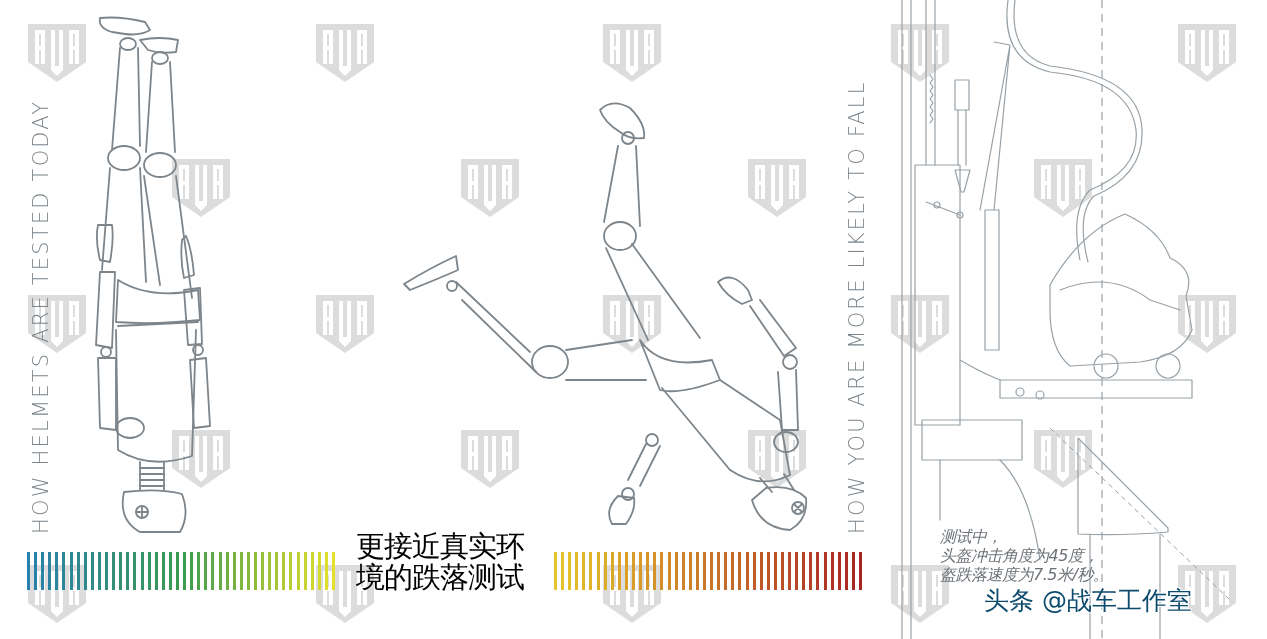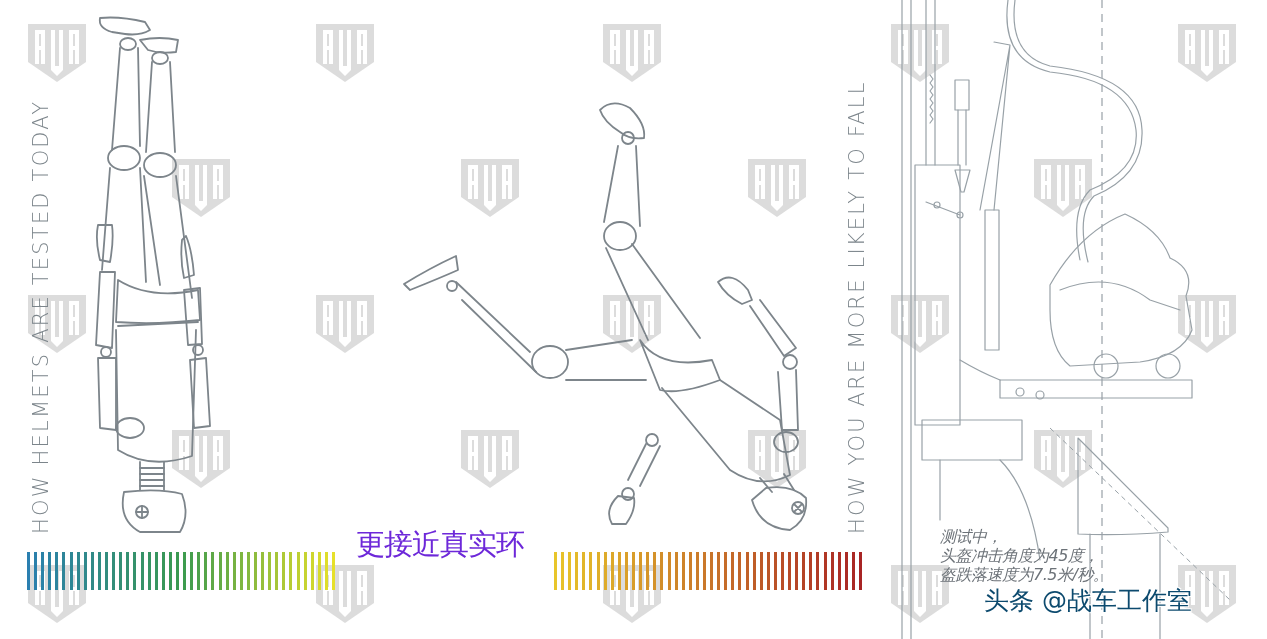--- a/index.html
+++ b/index.html
@@ -3,21 +3,21 @@
 <meta charset="utf-8">
 <style>
   html,body{margin:0;padding:0;background:#ffffff;}
   body{width:1267px;height:639px;position:relative;overflow:hidden;font-family:"DejaVu Sans","Liberation Sans",sans-serif;}
   .layer{position:absolute;left:0;top:0;width:1267px;height:639px;}
   .wm{position:absolute;width:62px;height:62px;}
   .vtext{position:absolute;transform-origin:left top;transform:rotate(-90deg);white-space:nowrap;
          font-family:"DejaVu Sans","Liberation Sans",sans-serif;font-weight:300;color:#7c858b;letter-spacing:2.2px;font-size:21px;}
   .bars{position:absolute;display:flex;gap:0;}
   .bar{width:3px;height:38px;margin-right:4.1px;}
-  .heading{position:absolute;left:356px;top:531px;color:#6d28d9;font-size:29px;line-height:31px;font-weight:400;letter-spacing:-1px;font-family:Liberation Mono, monospace;text-align:center;}
+  .heading{position:absolute;left:356px;top:531px;color:#000000;font-size:29px;line-height:31px;font-weight:400;letter-spacing:-1px;font-family:Liberation Serif, serif;text-align:center;}
   .caption{position:absolute;left:940px;top:527px;color:#6c7278;font-size:16px;line-height:19px;font-style:italic;letter-spacing:-0.5px;}
   .credit{position:absolute;left:984px;top:584px;color:#0c4a6e;font-size:25px;letter-spacing:0px;
           text-shadow:1px 1px 0 #fff,-1px -1px 0 #fff,1px -1px 0 #fff,-1px 1px 0 #fff;}
   svg{position:absolute;left:0;top:0;}
   .ln{fill:none;stroke:#7d858b;stroke-width:1.8;stroke-linejoin:round;stroke-linecap:round;}
   .ln2{fill:none;stroke:#98a1a7;stroke-width:1.2;stroke-linejoin:round;stroke-linecap:round;}
   .dash{fill:none;stroke:#98a1a7;stroke-width:1.2;stroke-dasharray:8 6;}
   .dash2{fill:none;stroke:#98a1a7;stroke-width:1;stroke-dasharray:5 4;}
 </style>
 </head>
@@ -416,20 +416,21 @@
     <div class="bar" style="background: rgb(176, 55, 37);"></div>
     <div class="bar" style="background: rgb(174, 51, 37);"></div>
     <div class="bar" style="background: rgb(173, 47, 37);"></div>
     <div class="bar" style="background: rgb(171, 44, 37);"></div>
     <div class="bar" style="background: rgb(170, 40, 36);"></div>
     <div class="bar" style="background: rgb(168, 36, 36);"></div>
   </div>
 
 <div class="heading">
   <div>更接近真实环</div>
+  <div>境的跌落测试</div>
 </div>
 
 <div class="caption">
   <div>测试中，</div>
   <div>头盔冲击角度为45度，</div>
   <div>盔跌落速度为7.5米/秒。</div>
 </div>
 
 <div class="credit">头条 @战车工作室</div>
 

